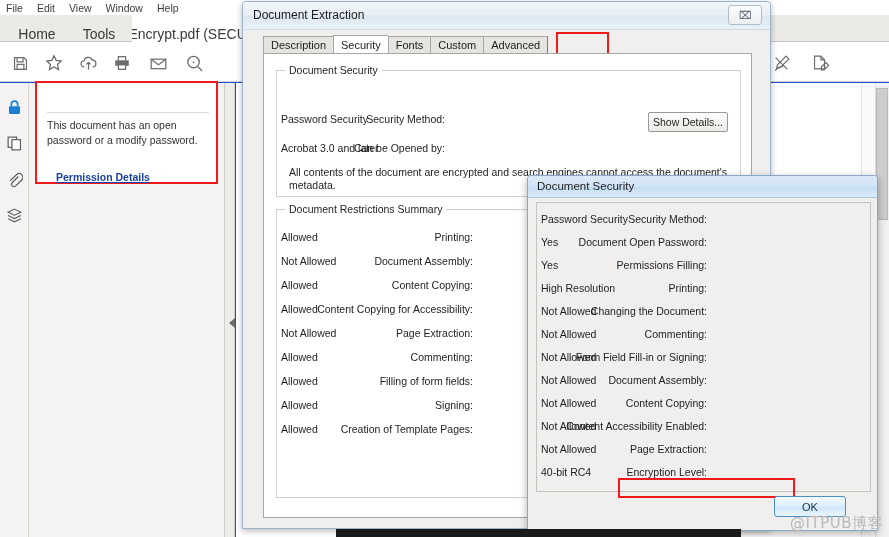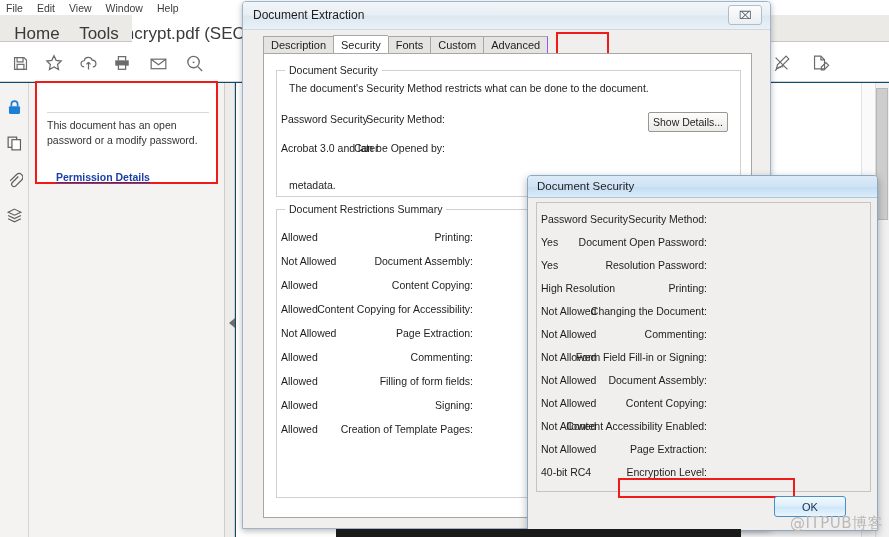--- a/index.html
+++ b/index.html
@@ -3,39 +3,39 @@
 <meta charset="utf-8">
 <style>
   * { box-sizing: border-box; }
   html, body {
     margin: 0; padding: 0;
     width: 889px; height: 537px;
     overflow: hidden;
     font-family: "Liberation Sans", sans-serif;
     background: #ffffff;
   }
-  #root { position: relative; width: 889px; height: 537px; background: #0c4a6e; }
+  #root { position: relative; width: 889px; height: 537px; background: #1d4ed8; }
 
   
   .menubar {
     position: absolute; left: 0; top: 0; width: 889px; height: 15px;
     background: #ffffff; display: flex; align-items: center;
     padding-left: 6px; gap: 14px;
     font-size: 10.5px; color: #3c3c3c;
   }
   .menubar span { white-space: nowrap; }
 
   .tabstrip {
     position: absolute; left: 0; top: 15px; width: 889px; height: 27px;
     background: #eceae7; border-bottom: 1px solid #c8c6c3;
   }
   .tabstrip .tab {
     position: absolute; top: 0; height: 37px;
     display: flex; align-items: center; justify-content: center;
-    font-size: 17px; color: #3a3a3a; white-space: nowrap;
+    font-size: 14px; color: #3a3a3a; white-space: nowrap;
   }
   .tab-home { left: 8px; width: 58px; }
   .tab-tools { left: 70px; width: 58px; }
   .tab-doc {
     left: 132px; width: 126px; background: #ffffff;
     border-right: 1px solid #c8c6c3; justify-content: flex-start;
     padding-left: 8px; overflow: hidden;
   }
 
   .toolbar {
@@ -376,32 +376,32 @@
       <div class="ptab">Fonts</div>
       <div class="ptab">Custom</div>
       <div class="ptab">Advanced</div>
     </div>
     <div class="tab-highlight"></div>
 
     <div class="dlg-page">
 
       <div class="group g-docsec">
         <span class="group-legend">Document Security</span>
-        <div class="gtext" style="left:12px; top:11px; width:440px;">The document's Security Method restricts what can be done to the document.</div>
 
         <div class="kv" style="left:0; top:42px; width:170px;">
           <span class="k">Security Method:</span>
           <span class="v">Password Security</span>
         </div>
 
         <div class="kv" style="left:0; top:71px; width:170px;">
           <span class="k">Can be Opened by:</span>
           <span class="v">Acrobat 3.0 and later</span>
         </div>
 
+        <div class="gtext" style="left:12px; top:95px; width:442px;">All contents of the document are encrypted and search engines cannot access the document's</div>
         <div class="gtext" style="left:12px; top:108px;">metadata.</div>
 
         <div class="show-details-btn">Show Details...</div>
       </div>
 
       <div class="group g-restrict">
         <span class="group-legend">Document Restrictions Summary</span>
         <div id="restrict-rows">
             <div class="kv" style="left: 0px; top: 21px; width: 198px;">
               <span class="k">Printing:</span>
@@ -453,21 +453,21 @@
       <div id="secdlg-rows">
           <div class="kv" style="left: 0px; top: 10px; width: 172px;">
             <span class="k">Security Method:</span>
             <span class="v">Password Security</span>
           </div>
           <div class="kv" style="left: 0px; top: 33px; width: 172px;">
             <span class="k">Document Open Password:</span>
             <span class="v">Yes</span>
           </div>
           <div class="kv" style="left: 0px; top: 56px; width: 172px;">
-            <span class="k">Resolution Password:</span>
+            <span class="k">Permissions Filling:</span>
             <span class="v">Yes</span>
           </div>
           <div class="kv" style="left: 0px; top: 79px; width: 172px;">
             <span class="k">Printing:</span>
             <span class="v">High Resolution</span>
           </div>
           <div class="kv" style="left: 0px; top: 102px; width: 172px;">
             <span class="k">Changing the Document:</span>
             <span class="v">Not Allowed</span>
           </div>

